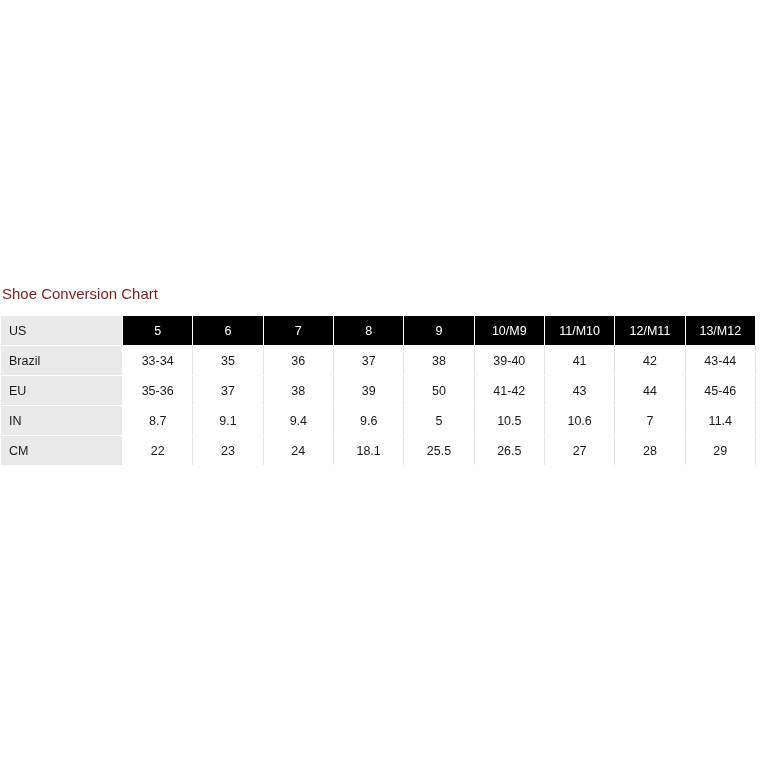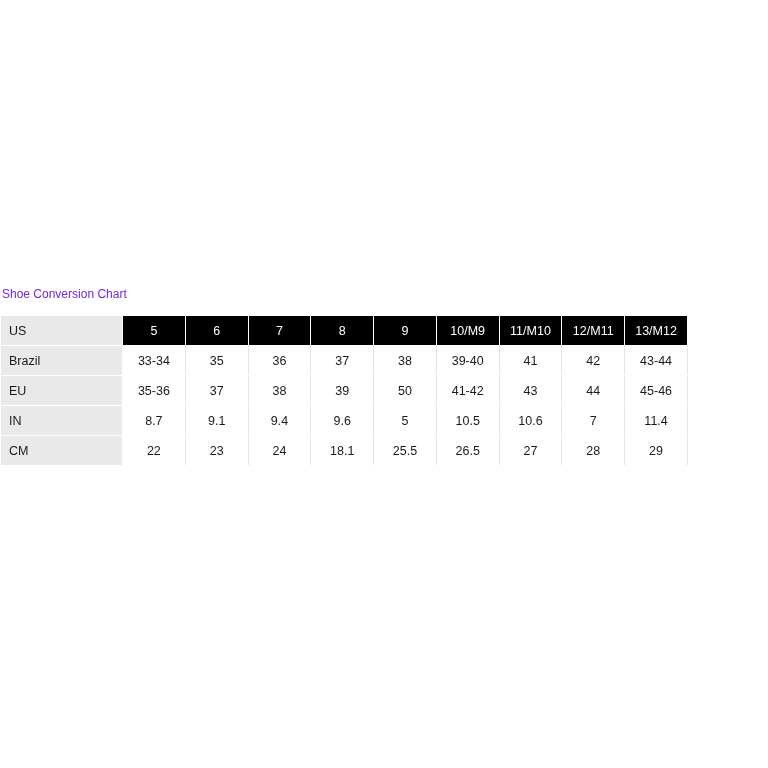--- a/index.html
+++ b/index.html
@@ -15,29 +15,29 @@
     position: relative;
     overflow: hidden;
   }
   #chart-wrap {
     position: absolute;
     left: 0;
     top: 285px;
     width: 768px;
   }
   #chart-title {
-    font-size: 12px;
+    font-size: 15px;
     line-height: 18px;
-    color: #6d28d9;
+    color: #7f1d1d;
     padding: 0 0 12px 2px;
     font-weight: 400;
   }
   table.size-table {
     border-collapse: collapse;
-    width: 688px;
+    width: 756px;
     table-layout: fixed;
   }
   table.size-table th,
   table.size-table td {
     border: 1px solid #ffffff;
     height: 29px;
     font-size: 12.5px;
     font-weight: 400;
     padding: 0;
     text-align: center;

